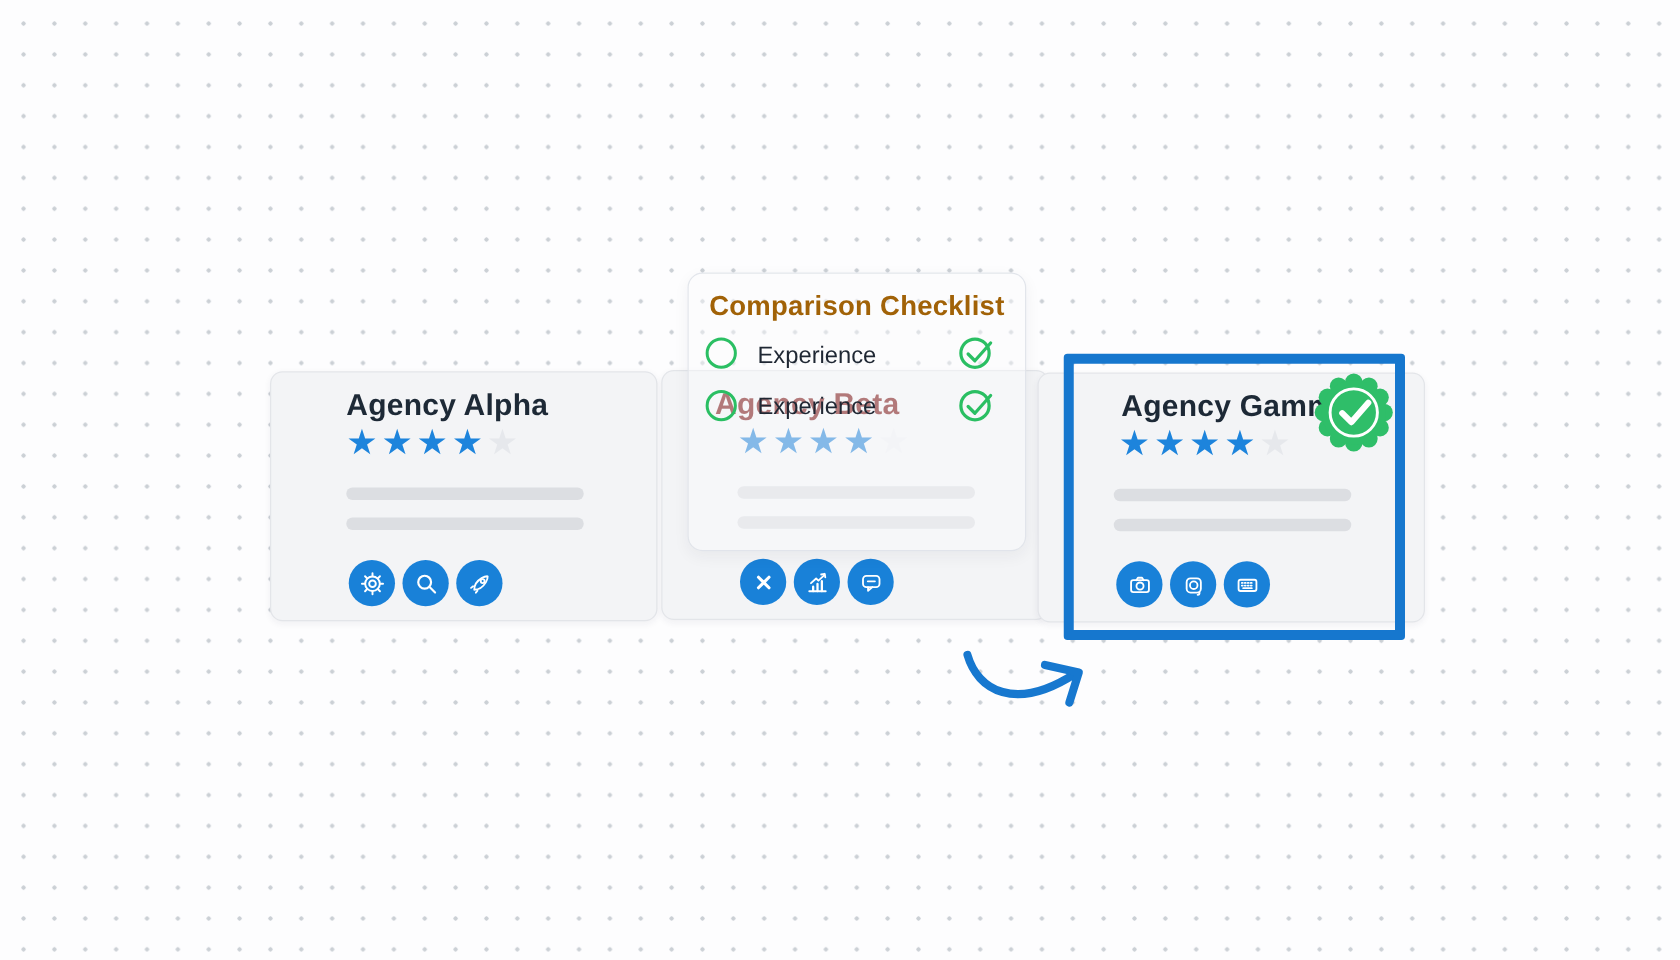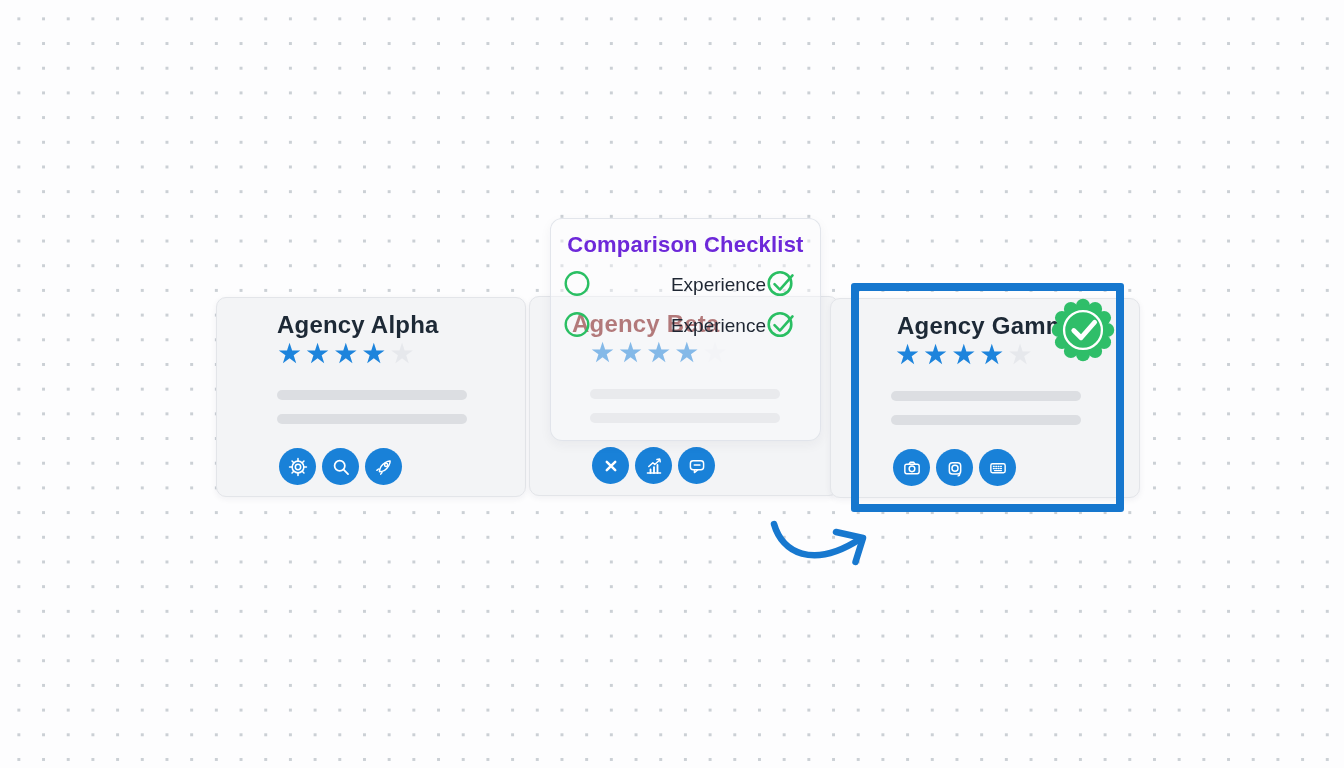--- a/index.html
+++ b/index.html
@@ -40,23 +40,23 @@
   }
   .icon-circle svg{display:block;}
 
   
   .checklist{
     position:absolute;left:550px;top:218px;width:271px;height:223px;box-sizing:border-box;
     background:rgba(250,251,253,0.42);border:1px solid rgba(222,226,232,0.85);
     border-radius:12px;z-index:2;box-shadow:0 4px 12px rgba(30,40,60,.05);
   }
   .cl-title{
-    margin-top:13px;text-align:center;font-size:22px;font-weight:700;color:#6d28d9;letter-spacing:.2px;
-  }
-  .cl-rows{margin-top:6px;text-align:right;}
+    margin-top:13px;text-align:center;font-size:22px;font-weight:700;color:#a16207;letter-spacing:.2px;
+  }
+  .cl-rows{margin-top:6px;}
   .cl-row{display:flex;align-items:center;height:41.5px;padding:0 24px 0 12px;}
   .cl-row svg{overflow:visible;flex:0 0 auto;}
   .cl-label{flex:1;margin-left:13px;font-size:19px;color:#1f2733;white-space:nowrap;}
   .cl-row .circle-check{display:none;}
   .cl-row.left-checked .circle-check{display:block;}
 
   
   .selection-frame{
     position:absolute;left:851px;top:283px;width:273px;height:229px;box-sizing:border-box;
     border:8px solid #1677ce;border-radius:3px;z-index:3;background:transparent;

